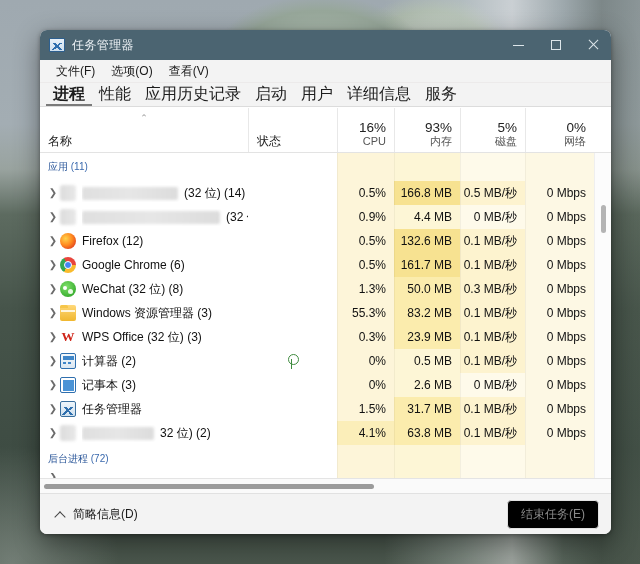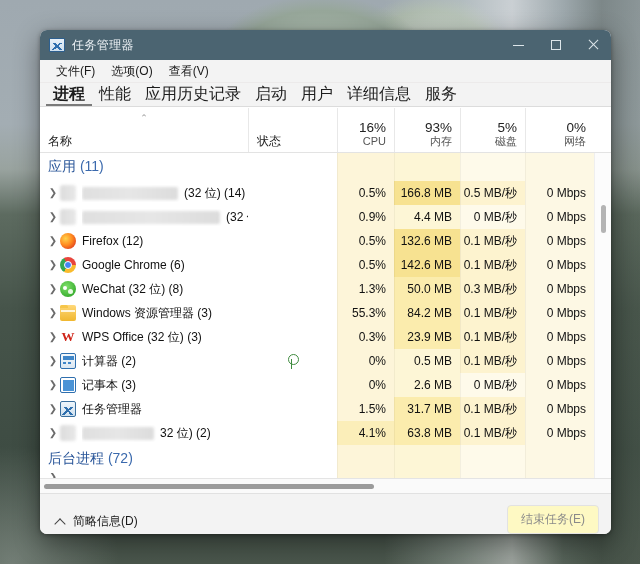--- a/index.html
+++ b/index.html
@@ -179,21 +179,21 @@
     flex: 1 1 auto;
     position: relative;
     overflow: hidden;
   }
   #rows { position: absolute; inset: 0; padding-right: 17px; }
 
   .group-row {
     display: flex; height: 28px; align-items: center; flex:none;
   }
   .group-label {
-    font-size: 14px; color: #2a5699;
+    font-size: 10px; color: #2a5699;
     padding-left: 8px;
   }
   .group-label .cnt { color:#3a69ad; }
 
   .prow { display:flex; height: 24px; align-items:center; flex:none; }
 
   .cell-name {
     width: 208px; flex:none; display:flex; align-items:center;
     padding-left: 6px; height: 100%;
   }
@@ -274,41 +274,41 @@
   #vthumb {
     position:absolute; left:6px; top: 52px; width: 5px; height: 28px;
     background: #b4b4b4; border-radius: 3px;
   }
 
   
   #footer {
     height: 41px; flex: none;
     background: #f3f3f3;
     border-top: 1px solid #e1e1e1;
-    display: flex; align-items: flex-end;
+    display: flex; align-items: center;
     padding: 0 12px 0 10px;
   }
   #fewer-details {
     display: flex; align-items: center; gap: 8px;
     font-size: 12px; color: #1a1a1a;
     padding: 4px 6px;
   }
   .caret-up {
     width: 9px; height: 9px; position: relative;
   }
   .caret-up::before {
     content:""; position:absolute; left:0; top:3px;
     width:7px; height:7px;
     border-left:1.3px solid #444; border-top:1.3px solid #444;
     transform: rotate(45deg);
   }
   #end-task {
     margin-left: auto;
     font-size: 12px; color: #8a8a8a;
-    background: #fef9c3;
+    background: #000000;
     border: 1px solid #e2e2e2;
     border-radius: 4px;
     padding: 5px 13px;
   }
 </style>
 </head>
 <body>
 
 <div id="wallpaper">
   <div id="wallpaper-bands"></div>
@@ -426,21 +426,21 @@
           <div class="prow">
             <div class="cell-name">
               <span class="chev">❯</span>
               <span class="picon" style="border-radius: 50%; background: conic-gradient(from -30deg, rgb(232, 69, 60) 0deg, rgb(232, 69, 60) 120deg, rgb(249, 187, 45) 120deg, rgb(249, 187, 45) 240deg, rgb(52, 168, 83) 240deg, rgb(52, 168, 83) 360deg);">
                 <span style="position:absolute;left:4px;top:4px;width:8px;height:8px;border-radius:50%;background:#4285f4;border:1.3px solid #fff;box-sizing:border-box"></span>
               </span>
               <span class="pname">Google Chrome (6)</span>
             </div>
             <div class="cell-status"></div>
             <div class="cell-num cell-cpu t-cpu">0.5%</div>
-            <div class="cell-num cell-mem t-mem-h">142.6 MB</div>
+            <div class="cell-num cell-mem t-mem-h">161.7 MB</div>
             <div class="cell-num cell-disk t-disk">0.1 MB/秒</div>
             <div class="cell-num cell-net t-net">0 Mbps</div>
           </div>
           <div class="prow">
             <div class="cell-name">
               <span class="chev">❯</span>
               <span class="picon" style="border-radius: 50%; background: radial-gradient(circle at 40% 35%, rgb(126, 224, 106) 0%, rgb(62, 177, 52) 70%, rgb(43, 143, 38) 100%);">
                 <span style="position:absolute;left:3px;top:5px;width:4px;height:4px;border-radius:50%;background:#fff"></span>
                 <span style="position:absolute;left:8px;top:8px;width:5px;height:5px;border-radius:50%;background:#eafbe6"></span>
               </span>
@@ -456,21 +456,21 @@
             <div class="cell-name">
               <span class="chev">❯</span>
               <span class="picon" style="background: linear-gradient(rgb(255, 216, 121), rgb(240, 183, 47)); border-radius: 2px;">
                 <span style="position:absolute;left:0;top:0;width:8px;height:3px;background:#f6c64a;border-radius:2px 2px 0 0"></span>
                 <span style="position:absolute;left:1px;top:5px;right:1px;height:2px;background:#fff6dd"></span>
               </span>
               <span class="pname">Windows 资源管理器 (3)</span>
             </div>
             <div class="cell-status"></div>
             <div class="cell-num cell-cpu t-cpu">55.3%</div>
-            <div class="cell-num cell-mem t-mem">84.2 MB</div>
+            <div class="cell-num cell-mem t-mem">83.2 MB</div>
             <div class="cell-num cell-disk t-disk">0.1 MB/秒</div>
             <div class="cell-num cell-net t-net">0 Mbps</div>
           </div>
           <div class="prow">
             <div class="cell-name">
               <span class="chev">❯</span>
               <span class="picon" style="background: transparent;">
                 <span style="position:absolute;left:0;top:0;width:16px;height:16px;color:#cf2418;font-weight:bold;font-size:13px;line-height:16px;text-align:center;font-family:'Liberation Serif',serif">W</span>
               </span>
               <span class="pname">WPS Office (32 位) (3)</span>

